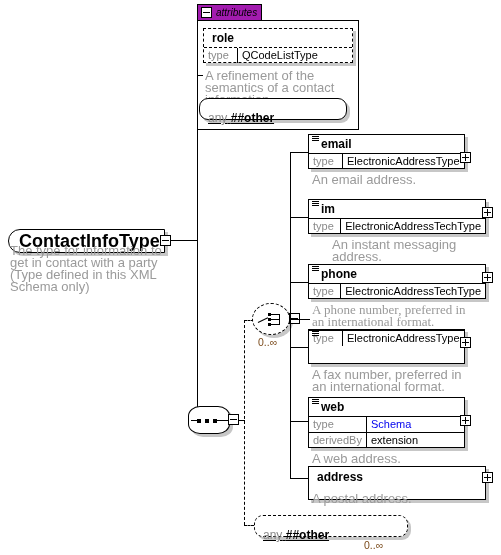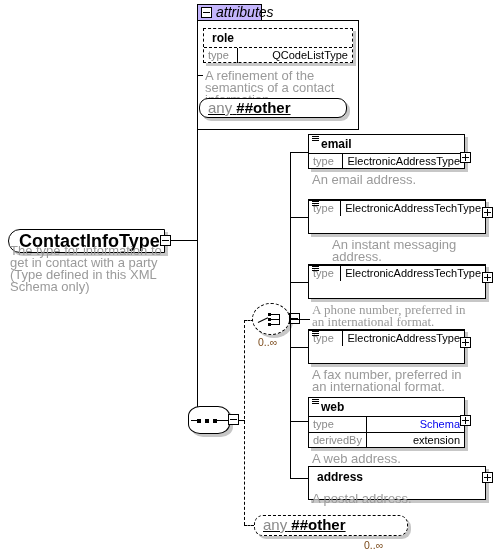--- a/index.html
+++ b/index.html
@@ -65,21 +65,20 @@
   .seq-glyph i:nth-child(3) { top: 4px; }
 
   
   .proprow {
     display: flex;
     border-top: 1px solid #000;
     font-size: 11px;
     line-height: 15px;
     height: 16px;
     box-sizing: border-box;
-    justify-content: space-between;
   }
   .proprow.dashed-top { border-top: 1px dashed #000; }
   .prop-key {
     color: #8a8a8a;
     padding: 0 4px 0 4px;
     border-right: 1px solid #000;
     box-sizing: border-box;
     white-space: nowrap;
   }
   .prop-val {
@@ -130,40 +129,40 @@
   #attributes-panel {
     position: absolute;
     border: 1px solid #000;
     background: #ffffff;
     box-sizing: border-box;
   }
   #attributes-tab {
     position: absolute;
     border: 1px solid #000;
     border-bottom: none;
-    background: #c4b5fd;
+    background: #a21caf;
     box-sizing: border-box;
     font-style: italic;
-    font-size: 14px;
+    font-size: 10px;
     line-height: 15px;
     padding: 0 6px 0 18px;
     white-space: nowrap;
   }
 
   
   .anybox {
     position: absolute;
     border: 1px solid #000;
     border-radius: 9px;
     background: #ffffff;
     box-shadow: 3px 3px 0 0 rgba(0,0,0,0.22);
     box-sizing: border-box;
-    font-size: 15px;
+    font-size: 12px;
     line-height: 18px;
-    padding: 0 8px;
+    padding: 10px 8px;
     white-space: nowrap;
     text-decoration: underline;
   }
   .anybox.dashed { border: 1px dashed #000; }
   .anybox .any-kw { color: #8a8a8a; font-weight: normal; }
   .anybox .any-ns { font-weight: bold; color: #000; }
 
   
   #root-type-box {
     position: absolute;
@@ -304,34 +303,36 @@
 </div>
 <span class="ctrl plus" style="left:460px; top:152px;"></span>
 <div class="anno" style="left:312px; top:174px; width:160px;">An email address.</div>
 
 <div class="nodebox" style="left:308px; top:199px; width:178px; height:35px;">
   <span class="seq-glyph">
       <i></i>
       <i></i>
       <i></i>
     </span>
+  <div class="node-title">im</div>
   <div class="proprow">
     <span class="prop-key" style="width:34px;">type</span>
     <span class="prop-val">ElectronicAddressTechType</span>
   </div>
 </div>
 <span class="ctrl plus" style="left:482px; top:207px;"></span>
 <div class="anno" style="left:332px; top:239px; width:170px;">An instant messaging address.</div>
 
 <div class="nodebox" style="left:308px; top:264px; width:178px; height:35px;">
   <span class="seq-glyph">
       <i></i>
       <i></i>
       <i></i>
     </span>
+  <div class="node-title">phone</div>
   <div class="proprow">
     <span class="prop-key" style="width:34px;">type</span>
     <span class="prop-val">ElectronicAddressTechType</span>
   </div>
 </div>
 <span class="ctrl plus" style="left:482px; top:272px;"></span>
 <div class="anno" style="left:312px; top:304px; width:160px;font-family:Liberation Serif, serif;">A phone number, preferred in an international format.</div>
 
 <div class="nodebox" style="left:308px; top:329px; width:157px; height:35px;">
   <span class="seq-glyph">

